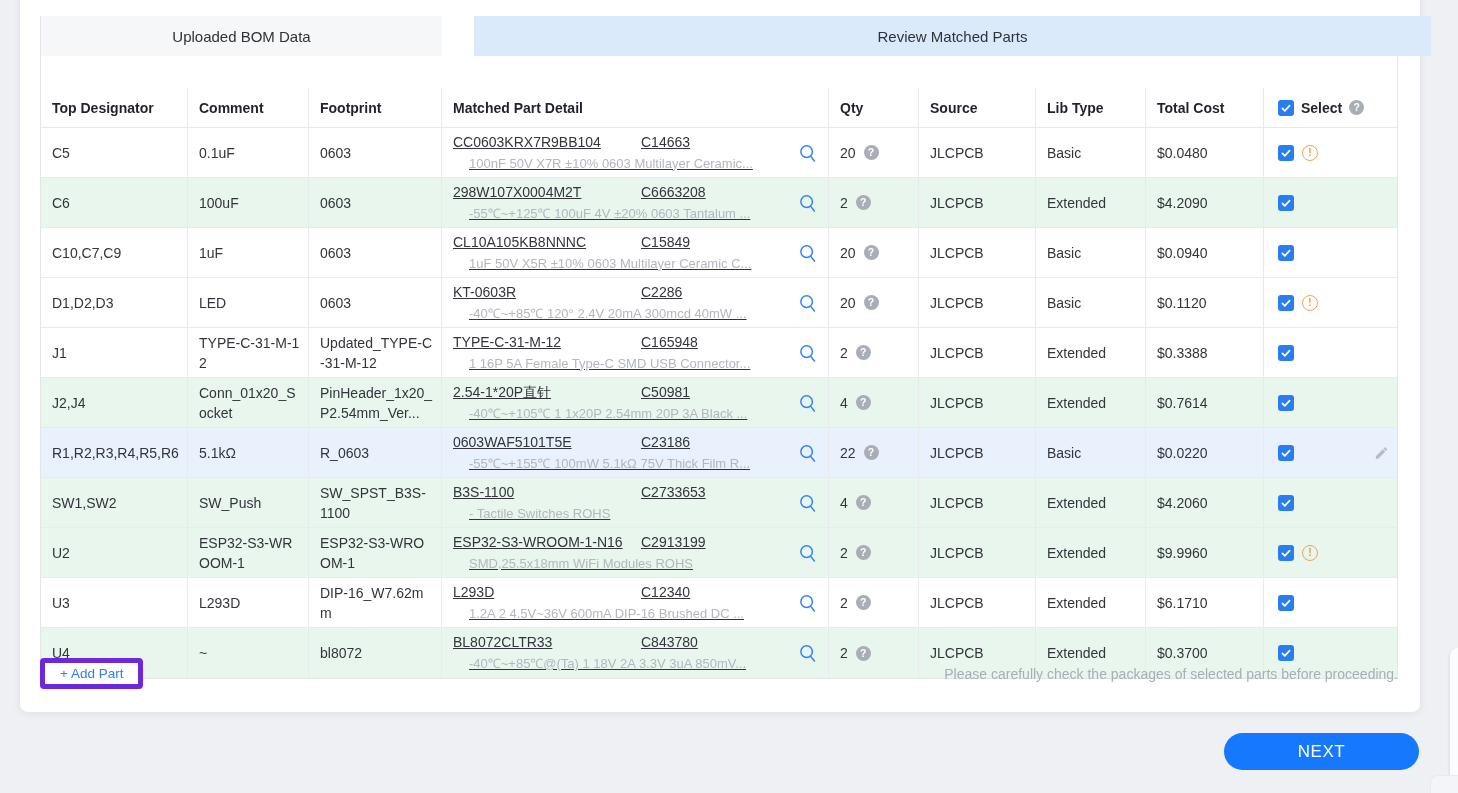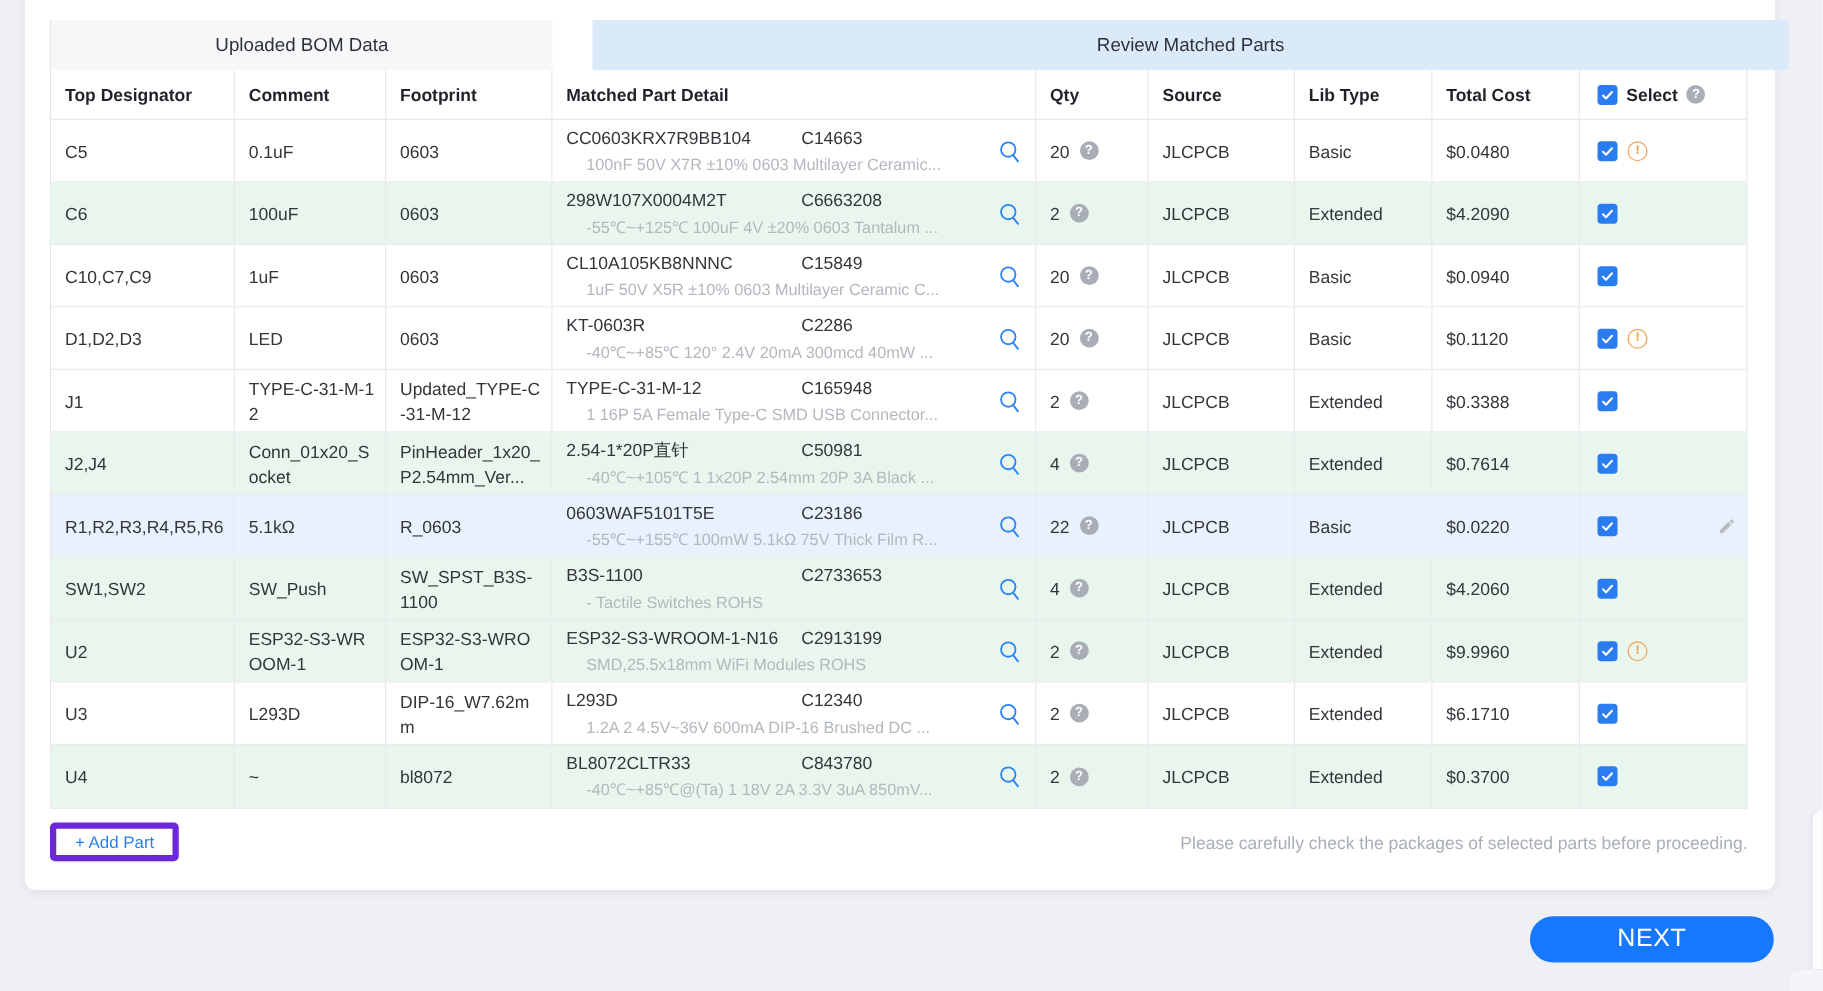--- a/index.html
+++ b/index.html
@@ -24,40 +24,40 @@
     border: 1px solid #e3e5e9; border-top: none; background: #fff;
   }
   .group-row { display: grid; grid-template-columns: 401px 957px; height: 40px; gap: 32px; }
   .gh {
     display: flex; align-items: center; justify-content: center;
     font-size: 15px; color: #2f3238;
   }
   .gh.left  { background: #f6f7f9; }
   .gh.right { background: #dbeafb; }
   .grid9 { display: grid; grid-template-columns: 147px 121px 133px 387px 90px 117px 110px 118px 135px; }
-  .head-row { height: 40px; border-bottom: 1px solid #e6e8ec; }
+  .head-row { height: 40px; border-bottom: 1px solid #e6e8ec; margin-top: 32px; }
   .hcell {
     display: flex; align-items: center; padding-left: 11px;
     font-size: 14px; font-weight: bold; color: #1f2329;
     border-right: 1px solid #e9eaee; overflow: hidden; white-space: nowrap;
   }
   .hcell:last-child { border-right: none; }
   .row { height: 50px; border-bottom: 1px solid #e9eaee; }
   .row:last-child { border-bottom: none; }
   .row.white { background: #ffffff; }
   .row.green { background: #e9f6ee; }
   .row.blue  { background: #e9f1fc; }
   .cell {
     display: flex; align-items: center; padding: 3px 8px 3px 11px;
     font-size: 14px; color: #33353a; line-height: 20px;
     border-right: 1px solid #e9eaee; overflow: hidden;
   }
   .cell:last-child { border-right: none; }
   .cell .wrap { word-break: break-all; overflow: hidden; max-height: 44px; }
-  .cell.matched { flex-direction: column; align-items: stretch; justify-content: center; position: relative; padding-right: 38px; }
+  .cell.matched { flex-direction: column; align-items: stretch; justify-content: center; position: relative; padding-right: 38px; text-decoration: underline; }
   .line1 { display: flex; white-space: nowrap; font-size: 14px; color: #33353a; }
   .line1 .pn { flex: 0 0 188px; overflow: hidden; }
   .line1 .pc { flex: 1; overflow: hidden; }
   .desc { font-size: 13px; color: #b3b7be; white-space: nowrap; overflow: hidden; margin-top: 2px; margin-left: 16px; }
   .search {
     position: absolute; right: 8px; top: 50%; transform: translateY(-50%);
     width: 24px; height: 24px; cursor: pointer; display: flex; align-items: center; justify-content: center;
   }
   .help {
     display: inline-block; width: 15px; height: 15px; border-radius: 50%;
@@ -89,21 +89,21 @@
     color: #2a7ff0; font-size: 13.5px; font-family: "Liberation Sans", sans-serif;
     cursor: pointer; box-shadow: 0 1px 2px rgba(30,40,60,0.05);
   }
   .note {
     position: absolute; right: 22px; top: 686px;
     font-size: 14px; color: #a9aeb6;
   }
   .next {
     position: absolute; left: 1224px; top: 733px; width: 195px; height: 37px;
     background: #1677ff; border: none; border-radius: 19px;
-    color: #ffffff; font-size: 20px; letter-spacing: 0.5px;
+    color: #ffffff; font-size: 17px; letter-spacing: 0.5px;
     font-family: "Liberation Sans", sans-serif; cursor: pointer;
   }
   .scroll-thumb {
     position: absolute; left: 1450px; top: 648px; width: 8px; height: 145px;
     background: #fbfcfd; border-radius: 8px 0 0 8px;
     box-shadow: -1px 1px 3px rgba(30,40,60,0.08);
   }
   .corner-widget {
     position: absolute; left: 1430px; top: 775px; width: 28px; height: 18px;
     background: #f4f5f8; border-radius: 8px 0 0 0; border: 1px solid #e8eaee; border-right: none; border-bottom: none;

